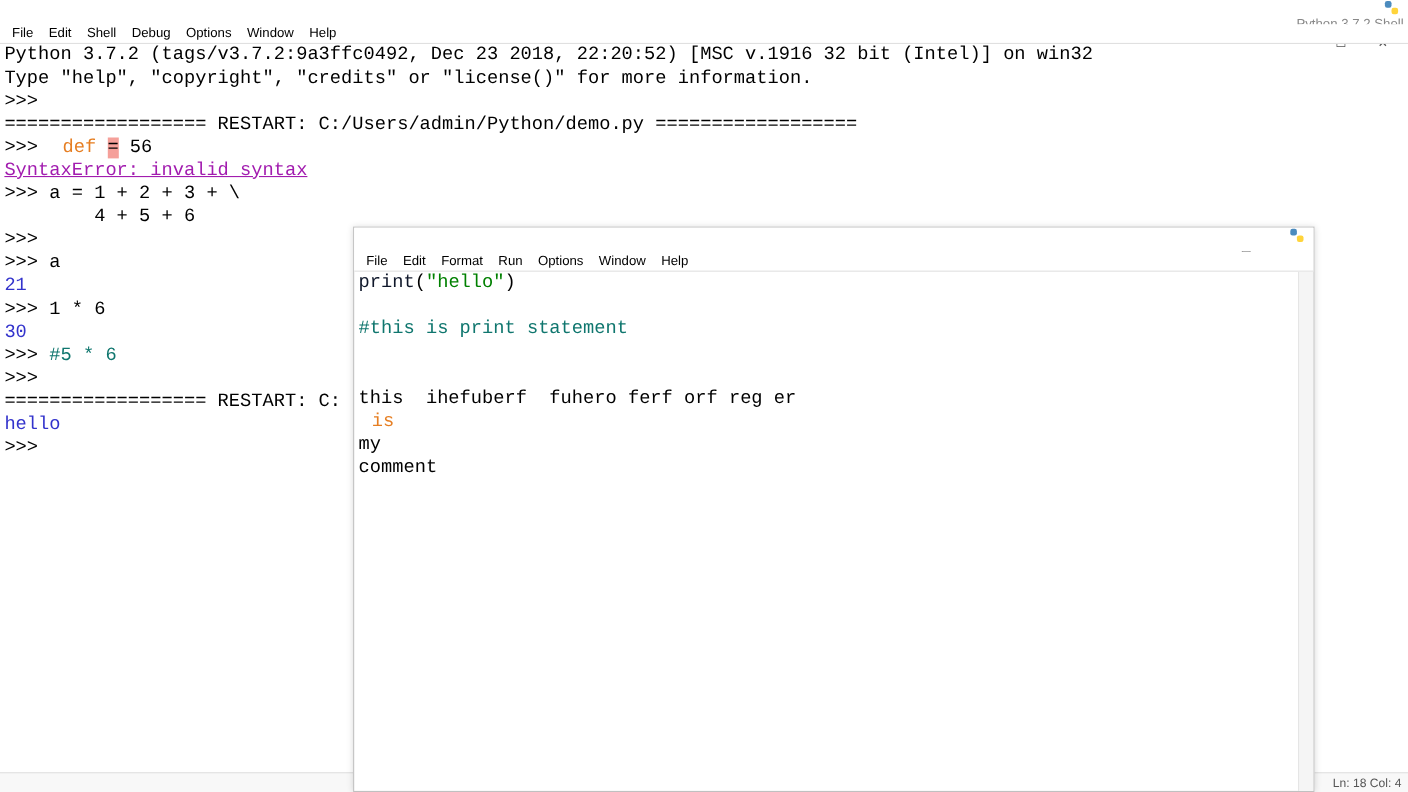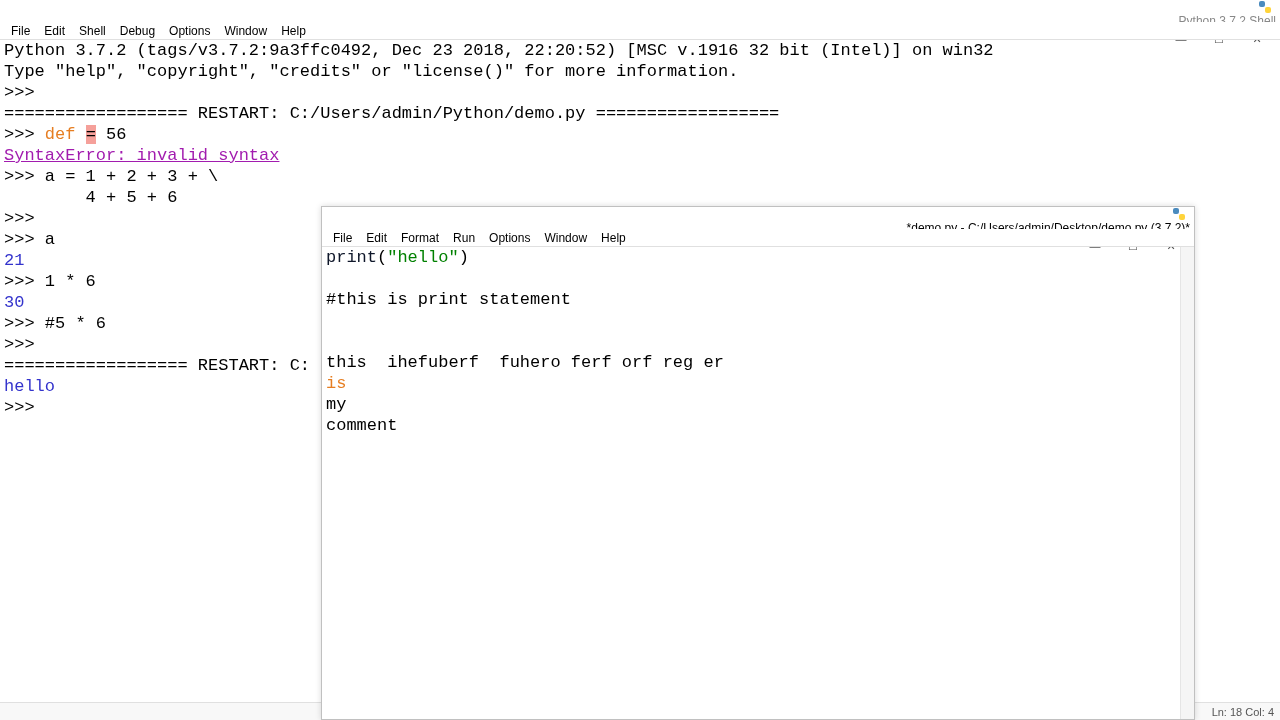--- a/index.html
+++ b/index.html
@@ -40,42 +40,41 @@
   .winbtns { display: flex; gap: 0; }
   .winbtn {
     width: 38px; height: 22px;
     display: flex; align-items: center; justify-content: center;
     color: #555; font-size: 11px;
   }
   .menubar {
     height: 18px;
     background: #fff;
     display: flex;
-    align-items: center;
     padding: 0 4px;
     border-bottom: 1px solid #e0e0e0;
     font-size: 12px;
     gap: 0;
   }
   .menubar .mitem { padding: 1px 7px; cursor: default; }
   .content {
     flex: 1;
     font-family: "Courier New", monospace;
     font-size: 17px;
     line-height: 21px;
     padding: 0 4px;
     white-space: pre;
     overflow: hidden;
     position: relative;
   }
   .prompt { color: #000; }
-  .kw-orange { color: #e67e22; }
+  .kw-orange { color: #e67e22; margin-left: 12px; }
   .kw-purple { color: #0f172a; }
   .str-green { color: #008000; }
-  .comment-red { color: #000000; }
+  .comment-red { color: #0f766e; }
   .out-blue { color: #3333cc; }
   .err-red { color: #a21caf; text-decoration: underline; }
   .errbox { background: #f5a09a; color:#000;}
   .statusbar {
     height: 18px;
     border-top: 1px solid #e0e0e0;
     display: flex;
     justify-content: flex-end;
     align-items: center;
     padding: 0 6px;
@@ -140,21 +139,20 @@
 </div>
 
 <div class="win win-editor">
   <div class="titlebar">
     <span class="ico">
       <svg width="14" height="14" viewBox="0 0 14 14">
           <rect x="1" y="1" width="6" height="6" rx="2" fill="#4b8bbe"></rect>
           <rect x="7" y="7" width="6" height="6" rx="2" fill="#ffd43b"></rect>
         </svg>
     </span>
-    <span class="title-text">*demo.py - C:/Users/admin/Desktop/demo.py (3.7.2)*</span>
     <span class="title-spacer"></span>
     <div class="winbtns">
       <div class="winbtn">—</div>
       <div class="winbtn">☐</div>
       <div class="winbtn">✕</div>
     </div>
   </div>
   <div class="menubar">
     <span class="mitem">File</span>
     <span class="mitem">Edit</span>

